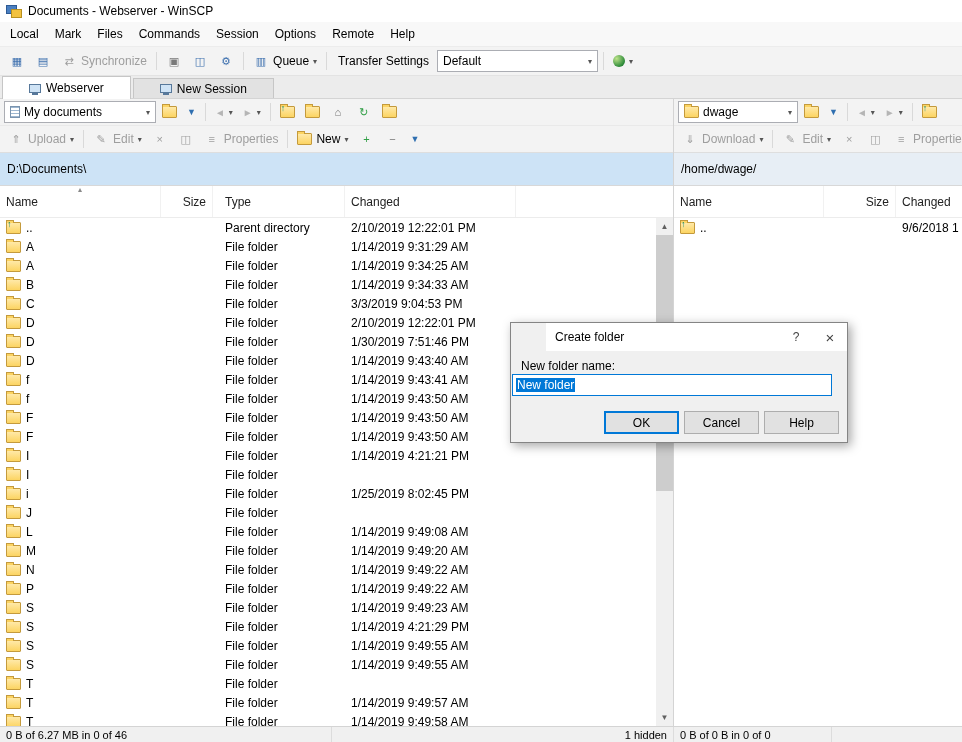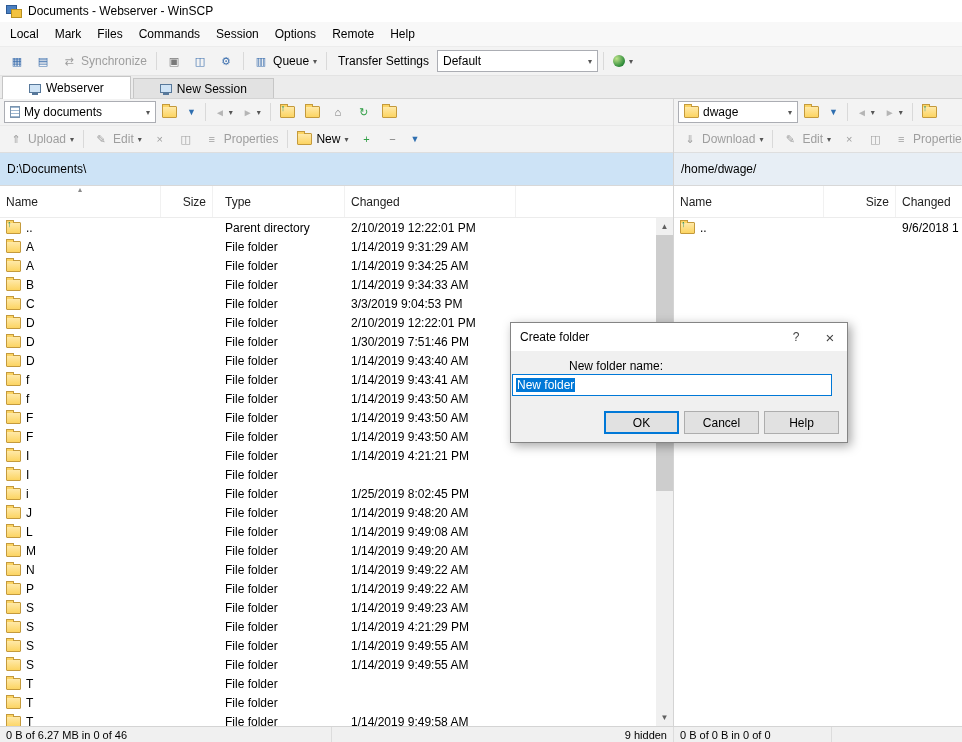--- a/index.html
+++ b/index.html
@@ -78,25 +78,25 @@
   .varrow { height:17px; display:flex; align-items:center; justify-content:center; font-size:8px; color:#606060; }
   .varrow.down { position:absolute; bottom:0; left:0; width:17px; }
   .vthumb { position:absolute; top:17px; left:0; width:17px; height:256px; background:#cdcdcd; }
   
   .statusbar { position:absolute; left:0; right:0; bottom:0; height:16px; background:#f0f0f0; border-top:1px solid #d4d4d4;
                display:flex; align-items:stretch; font-size:11px; }
   .sseg { display:flex; align-items:center; padding:0 6px; border-right:1px solid #dcdcdc; white-space:nowrap; overflow:hidden; }
   .sseg.s1 { width:332px;text-align:center; } .sseg.s2 { width:342px; justify-content:flex-end; } .sseg.s3 { width:158px; } .sseg.s4 { flex:1; border-right:none; }
   
   .dialog { position:absolute; left:510px; top:322px; width:338px; height:121px; background:#f0f0f0;
-            border:1px solid #848484; box-shadow:3px 3px 10px rgba(0,0,0,.35); z-index:20; }
+            border:1px solid #848484; box-shadow:3px 3px 10px rgba(0,0,0,.35); z-index:20;padding-left:35px; }
   .dtitle { height:28px; background:#fff; display:flex; align-items:center; padding-left:9px; }
   .dtext { flex:1; }
   .dctl { width:34px; height:28px; display:flex; align-items:center; justify-content:center; color:#444; font-size:12px; }
-  .dlabel { position:absolute; left:10px; top:36px;margin-left:48px; }
+  .dlabel { position:absolute; left:10px; top:36px; }
   .dinput { position:absolute; left:1px; top:51px; width:320px; height:22px; background:#fff;
             border:1px solid #0078d7; display:flex; align-items:center; padding:0 3px; }
   .dsel { background:#0078d7; color:#fff; padding:0 1px; }
   .pbtn { position:absolute; top:88px; width:75px; height:23px; background:#e1e1e1; border:1px solid #adadad;
           display:flex; align-items:center; justify-content:center; }
   .pbtn.ok { left:93px; border-color:#0078d7; box-shadow: inset 0 0 0 1px #0078d7; }
   .pbtn.cancel { left:173px; } .pbtn.help { left:253px; }
 </style>
 </head>
 <body>
@@ -402,21 +402,20 @@
             <div class="cell c-type">File folder</div>
             <div class="cell c-changed">1/25/2019 8:02:45 PM</div>
           </div>
           <div class="frow">
             <div class="cell c-name">
               <span class="fico"></span>
               <span>J</span>
             </div>
             <div class="cell c-size"></div>
             <div class="cell c-type">File folder</div>
-            <div class="cell c-changed">1/14/2019 9:48:20 AM</div>
           </div>
           <div class="frow">
             <div class="cell c-name">
               <span class="fico"></span>
               <span>L</span>
             </div>
             <div class="cell c-size"></div>
             <div class="cell c-type">File folder</div>
             <div class="cell c-changed">1/14/2019 9:49:08 AM</div>
           </div>
@@ -491,20 +490,21 @@
             <div class="cell c-size"></div>
             <div class="cell c-type">File folder</div>
           </div>
           <div class="frow">
             <div class="cell c-name">
               <span class="fico"></span>
               <span>T</span>
             </div>
             <div class="cell c-size"></div>
             <div class="cell c-type">File folder</div>
+            <div class="cell c-changed">1/14/2019 9:49:57 AM</div>
           </div>
           <div class="frow">
             <div class="cell c-name">
               <span class="fico"></span>
               <span>T</span>
             </div>
             <div class="cell c-size"></div>
             <div class="cell c-type">File folder</div>
             <div class="cell c-changed">1/14/2019 9:49:58 AM</div>
           </div>
@@ -601,21 +601,21 @@
             <div class="cell c-size"></div>
             <div class="cell c-changed">9/6/2018 1</div>
           </div>
         </div>
     </div>
   </div>
 </div>
 
 <div class="statusbar">
   <div class="sseg s1">0 B of 6.27 MB in 0 of 46</div>
-  <div class="sseg s2">9 hidden</div>
+  <div class="sseg s2">1 hidden</div>
   <div class="sseg s3">0 B of 0 B in 0 of 0</div>
   <div class="sseg s4"></div>
 </div>
 
 <div class="dialog">
   <div class="dtitle">
     <span class="dtext">Create folder</span>
     <span class="dctl">?</span>
     <span class="dctl" style="font-size:15px;">×</span>
   </div>

